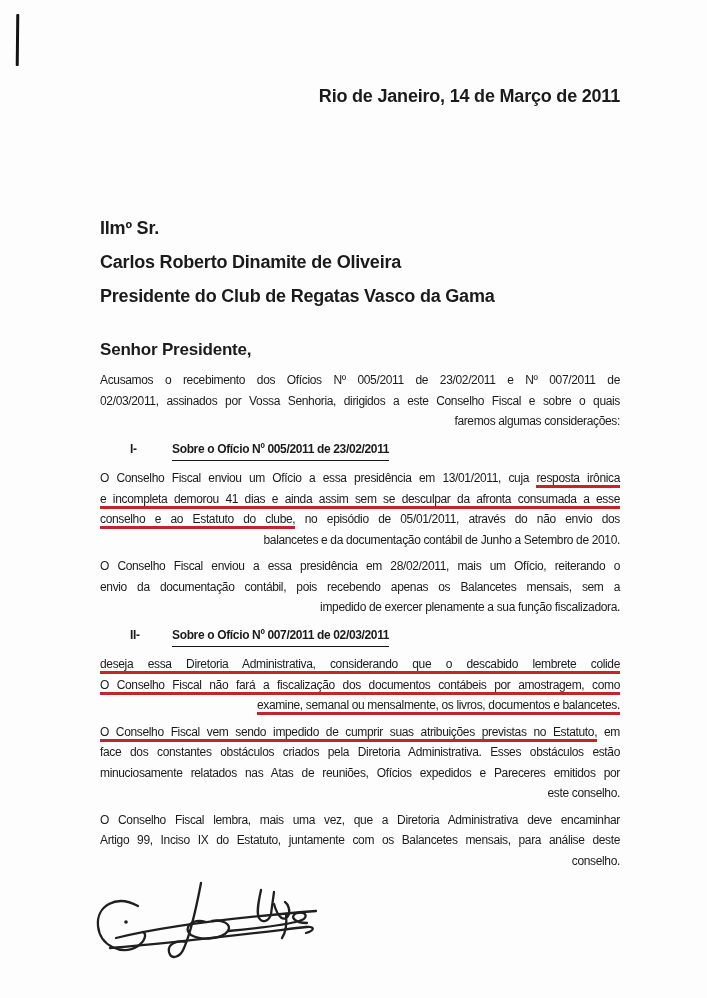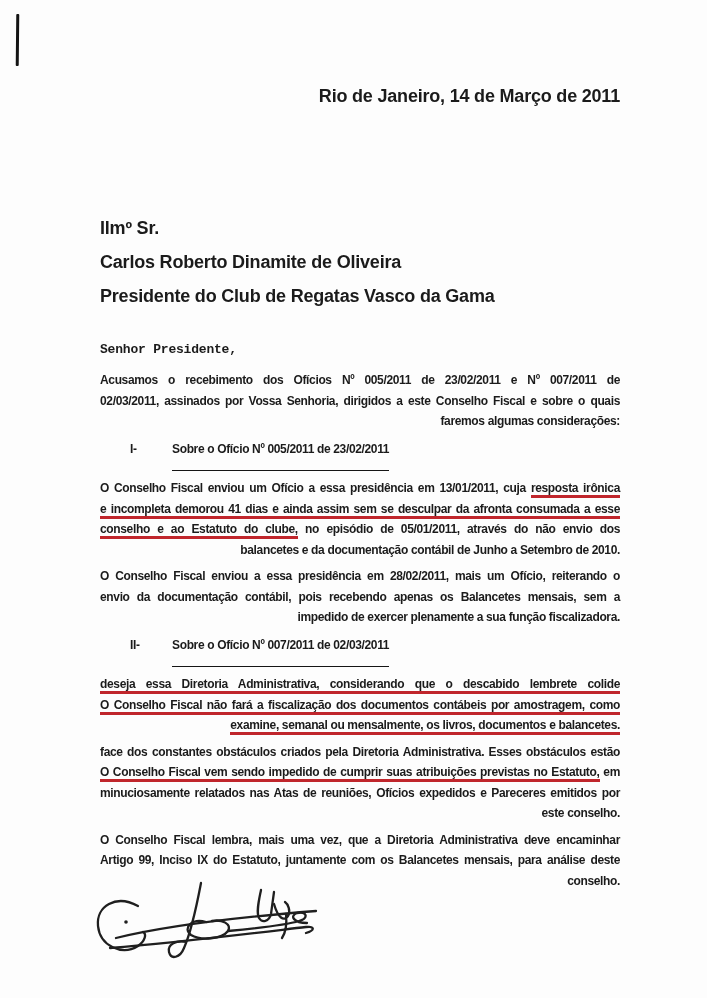--- a/index.html
+++ b/index.html
@@ -22,40 +22,40 @@
     margin-top: 86px; text-align: right;
     font-weight: 700; font-size: 18px; letter-spacing: -0.2px;
     line-height: 20px;
   }
   .recipient { margin-top: 112px; }
   .rline {
     font-weight: 700; font-size: 18px; letter-spacing: -0.2px;
     line-height: 20px; margin-bottom: 14px;
   }
   .salutation {
-    margin-top: 34px; font-weight: 700; font-size: 13px;
-    letter-spacing: -0.2px; line-height: 20px; font-family: Liberation Mono, monospace;
+    margin-top: 34px; font-weight: 700; font-size: 17px;
+    letter-spacing: -0.2px; line-height: 20px;
   }
   #letter-body { margin-top: 10px; }
   .para {
-    font-size: 12px; font-weight: 700; letter-spacing: -0.35px;
+    font-size: 12px; font-weight: 400; letter-spacing: -0.35px;
     line-height: 20.5px; margin: 0 0 6px 0;
   }
   .line { text-align: right; }
   .line.jl { text-align: justify; text-align-last: justify; }
   .useg {
     border-bottom: 3.5px solid var(--red, #c0262c);
     padding-bottom: 0;
   }
   .heading {
     display: flex; margin: 7px 0; font-size: 12px; font-weight: 700;
     letter-spacing: -0.35px; line-height: 20.5px;
   }
   .heading .num { margin-left: 30px; width: 42px; flex: none; }
-  .heading .title { border-bottom: 1.7px solid #151515; padding-bottom: 11px; }
+  .heading .title { border-bottom: 1.7px solid #151515; padding-bottom: 1px; }
   .signature {
     position: absolute; left: 88px; top: 880px;
     width: 246px; height: 92px; pointer-events: none;
   }
   .signature svg { width: 100%; height: 100%; }
 </style>
 </head>
 <body style="--red: #c0262c;">
 
 <div class="page">
@@ -96,22 +96,22 @@
         <div class="heading">
           <span class="num">II-</span>
           <span class="title">Sobre o Ofício Nº 007/2011 de 02/03/2011</span>
         </div>
         <div class="para">
           <div class="line jl"><span class="useg">deseja essa Diretoria Administrativa, considerando que o descabido lembrete colide</span></div>
           <div class="line jl"><span class="useg">O Conselho Fiscal não fará a fiscalização dos documentos contábeis por amostragem, como</span></div>
           <div class="line"><span class="useg">examine, semanal ou mensalmente, os livros, documentos e balancetes.</span></div>
         </div>
         <div class="para">
+          <div class="line jl"><span class="useg">O Conselho Fiscal vem sendo impedido de cumprir suas atribuições previstas no Estatuto,</span><span> em</span></div>
           <div class="line jl"><span>face dos constantes obstáculos criados pela Diretoria Administrativa. Esses obstáculos estão</span></div>
-          <div class="line jl"><span class="useg">O Conselho Fiscal vem sendo impedido de cumprir suas atribuições previstas no Estatuto,</span><span> em</span></div>
           <div class="line jl"><span>minuciosamente relatados nas Atas de reuniões, Ofícios expedidos e Pareceres emitidos por</span></div>
           <div class="line"><span>este conselho.</span></div>
         </div>
         <div class="para">
           <div class="line jl"><span>O Conselho Fiscal lembra, mais uma vez, que a Diretoria Administrativa deve encaminhar</span></div>
           <div class="line jl"><span>Artigo 99, Inciso IX do Estatuto, juntamente com os Balancetes mensais, para análise deste</span></div>
           <div class="line"><span>conselho.</span></div>
         </div>
       </div>
   </div>

